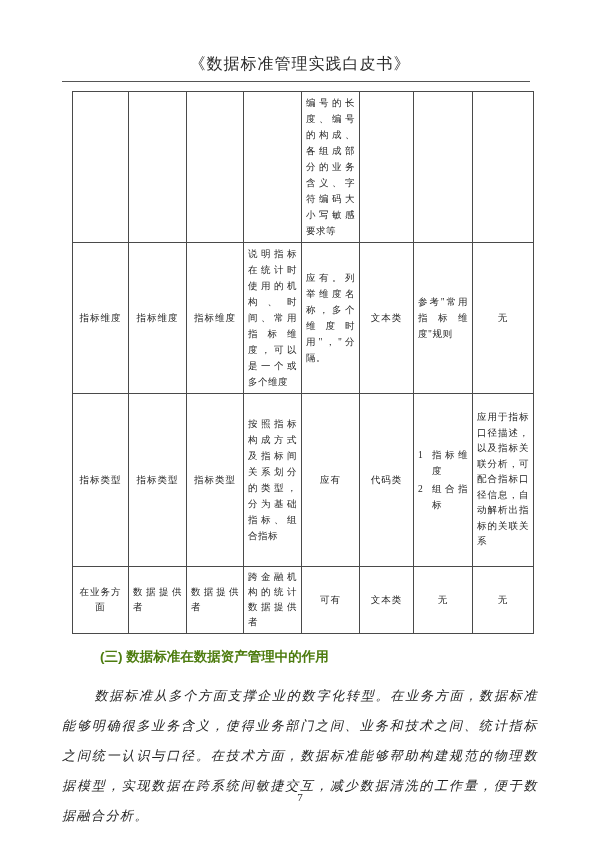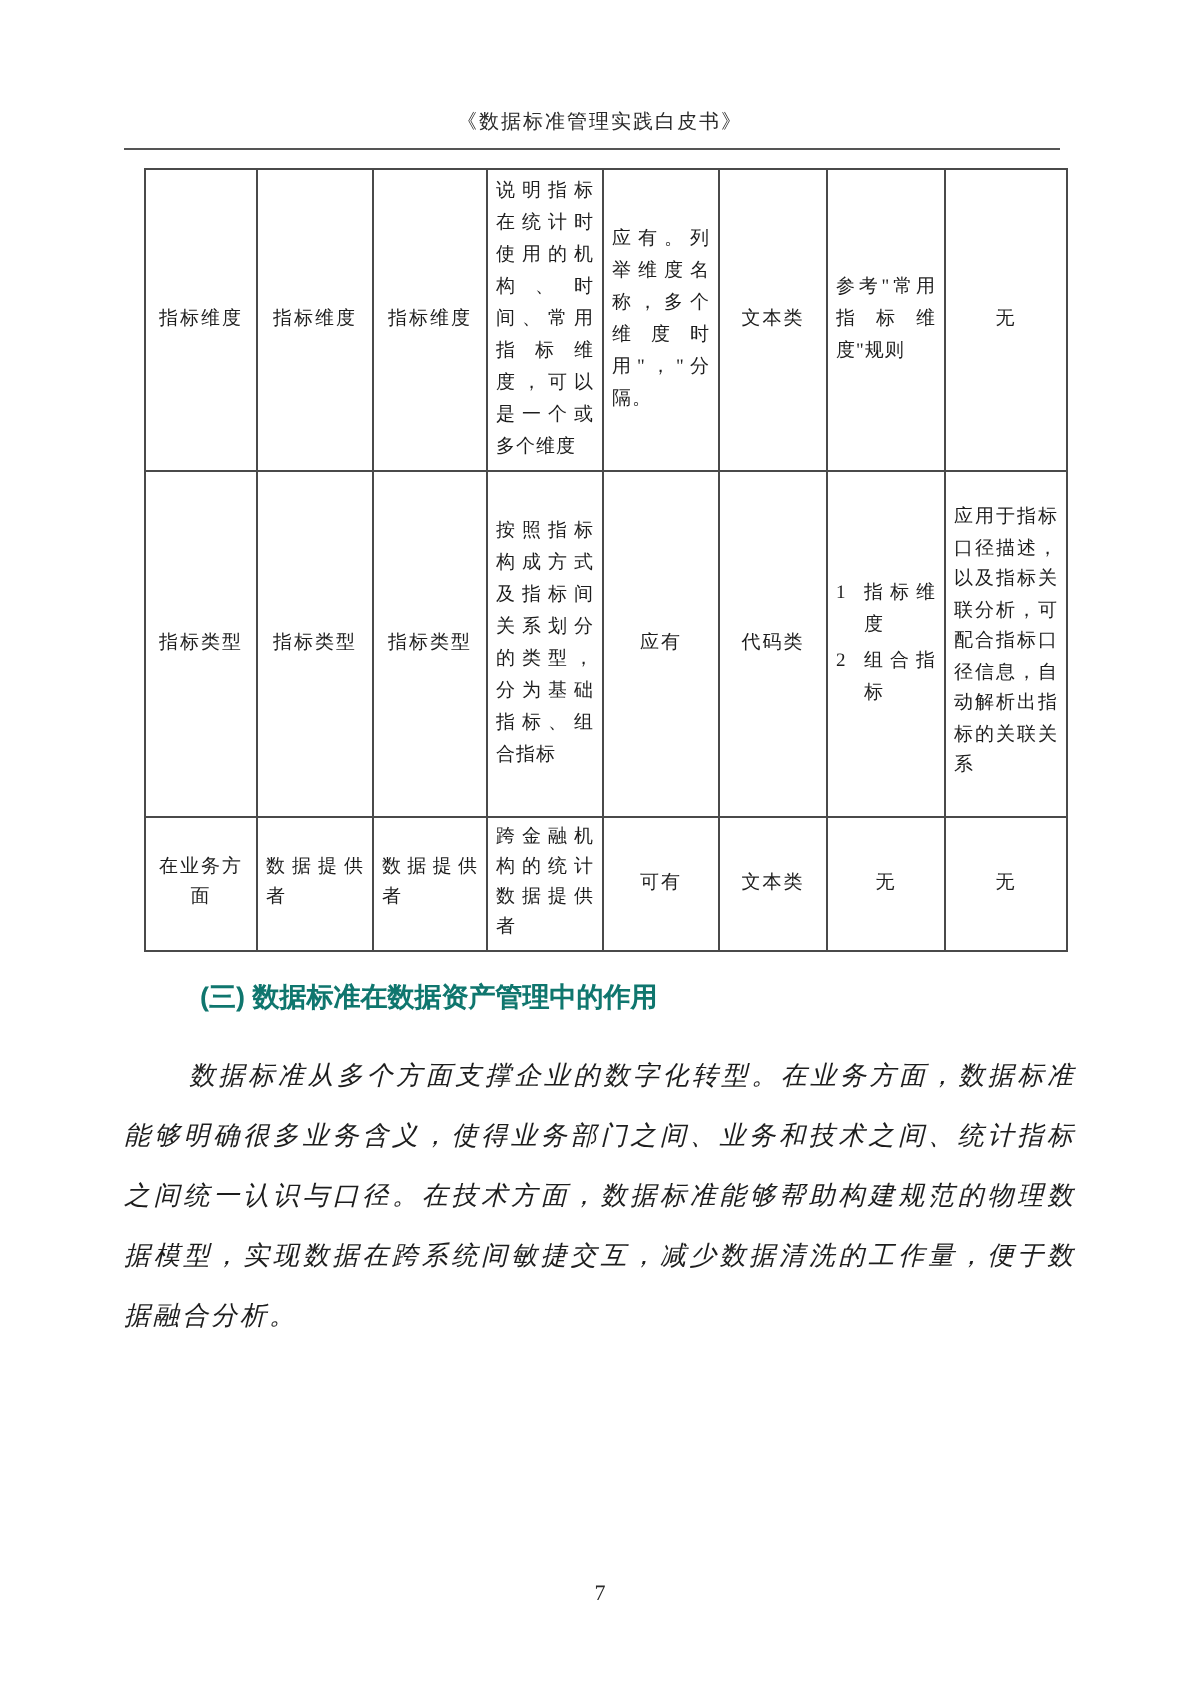--- a/index.html
+++ b/index.html
@@ -8,21 +8,21 @@
     background:#ffffff;
     position:relative;
     font-family:"Liberation Serif","DejaVu Serif",serif;
     color:#222222;
     overflow:hidden;
   }
   
   .header-title{
     margin:54px 0 0 0;
     text-align:center;
-    font-size:10px;
+    font-size:16px;
     letter-spacing:1px;
     color:#2a2a2a;
   }
   .header-rule{
     width:468px;
     margin:6px auto 0 62px;
     border-top:1.5px solid #555555;
     height:0;
   }
   
@@ -68,21 +68,21 @@
     letter-spacing:0.5px;
     word-break:break-all;
   }
   
   .section-heading{
     margin:13px 0 0 100px;
     font-family:"Liberation Sans","DejaVu Sans",sans-serif;
     font-weight:bold;
     font-size:13.5px;
     line-height:20px;
-    color:#0f766e;
+    color:#4d7c0f;
   }
   .body-paragraph{
     margin:14px 62px 0 62px;
     font-size:13px;
     line-height:30px;
     letter-spacing:1.5px;
     text-align:justify;
     text-justify:inter-character;
     text-indent:2.5em;
     color:#1d1d1d;
@@ -109,20 +109,30 @@
     <col style="width:56px">
       <col style="width:58px">
       <col style="width:57px">
       <col style="width:58px">
     <col style="width:58px">
       <col style="width:54px">
       <col style="width:59px">
       <col style="width:61px">
   </colgroup>
   <tbody>
+    <tr class="row-1">
+      <td></td>
+      <td></td>
+      <td></td>
+      <td></td>
+      <td class="just top">编号的长度、编号的构成、各组成部分的业务含义、字符编码大小写敏感要求等</td>
+      <td></td>
+      <td></td>
+      <td></td>
+    </tr>
     <tr class="row-2">
       <td>指标维度</td>
       <td>指标维度</td>
       <td>指标维度</td>
       <td class="just">说明指标在统计时使用的机构、时间、常用指标维度，可以是一个或多个维度</td>
       <td class="just">应有。列举维度名称，多个维度时用"，"分隔。</td>
       <td>文本类</td>
       <td class="just">参考"常用指标维度"规则</td>
       <td>无</td>
     </tr>

